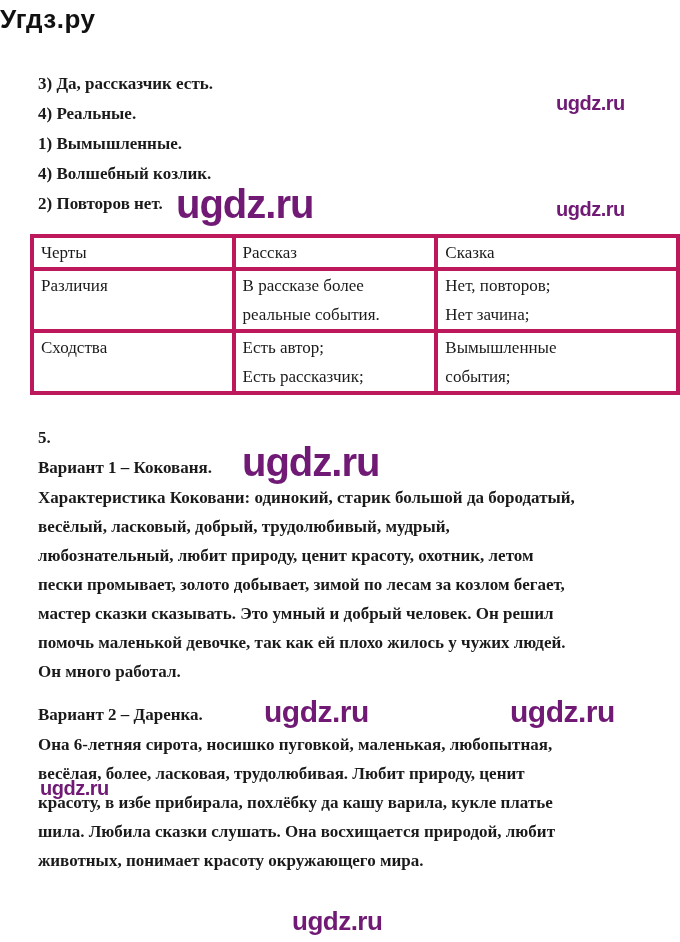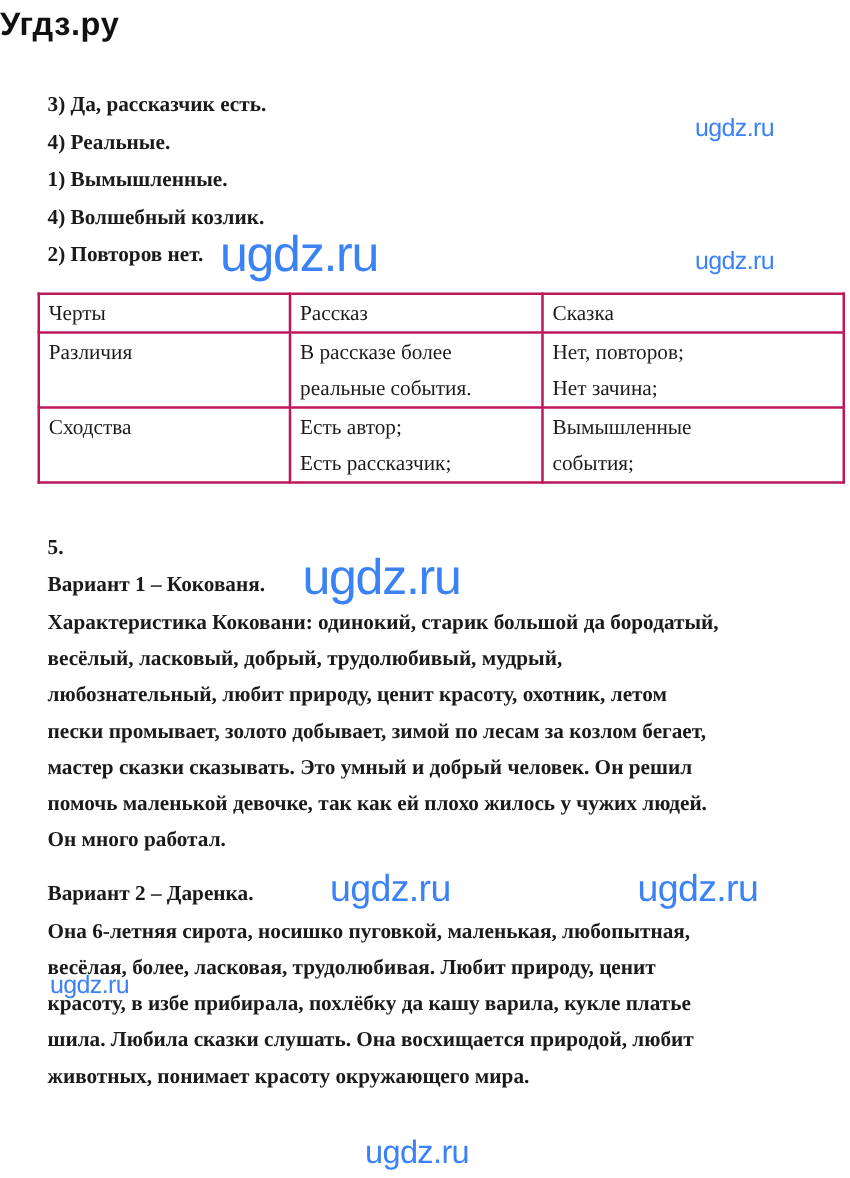--- a/index.html
+++ b/index.html
@@ -1,26 +1,26 @@
 <!DOCTYPE html>
 <html><head>
   <meta charset="utf-8">
   <style>
     html, body { margin: 0; padding: 0; background: #ffffff; }
     body { width: 680px; height: 942px; position: relative; overflow: hidden; color: #1a1a1a; }
     .serif { font-family: "Liberation Serif", "DejaVu Serif", serif; }
     .sans { font-family: "Liberation Sans", "DejaVu Sans", sans-serif; }
     .header-title { position: absolute; top: 4px; left: 0; width: 680px; font-size: 26px; font-weight: bold; color: #111; letter-spacing: 0.5px; }
     .line { position: absolute; left: 38px; font-size: 17px; white-space: nowrap; font-weight: bold; }
-    .wm { position: absolute; font-family: "Liberation Sans", "DejaVu Sans", sans-serif; font-weight: normal; color: #3b82f6; white-space: nowrap; letter-spacing: -0.5px; }
+    .wm { position: absolute; font-family: "Liberation Sans", "DejaVu Sans", sans-serif; font-weight: bold; color: #701a75; white-space: nowrap; letter-spacing: -0.5px; }
     .wm-sm { font-size: 20px; }
     .wm-lg { font-size: 40px; letter-spacing: -1px; }
     .wm-md { font-size: 30px; }
     table.cmp { position: absolute; left: 30px; top: 234px; border-collapse: collapse; font-size: 17px; }
-    table.cmp td { border: 2px solid #be185d; vertical-align: top; padding: 0 0 0 7px; line-height: 29px; }
+    table.cmp td { border: 4px solid #be185d; vertical-align: top; padding: 0 0 0 7px; line-height: 29px; }
     .c1 { width: 192px; } .c2 { width: 193px; } .c3 { width: 232px; }
     .bold { font-weight: bold; }
   </style>
 </head>
 <body>
 
 <div class="header-title sans">Угдз.ру</div>
 
 <div>
   <div class="line serif" style="top:74px">3) Да, рассказчик есть.</div>

